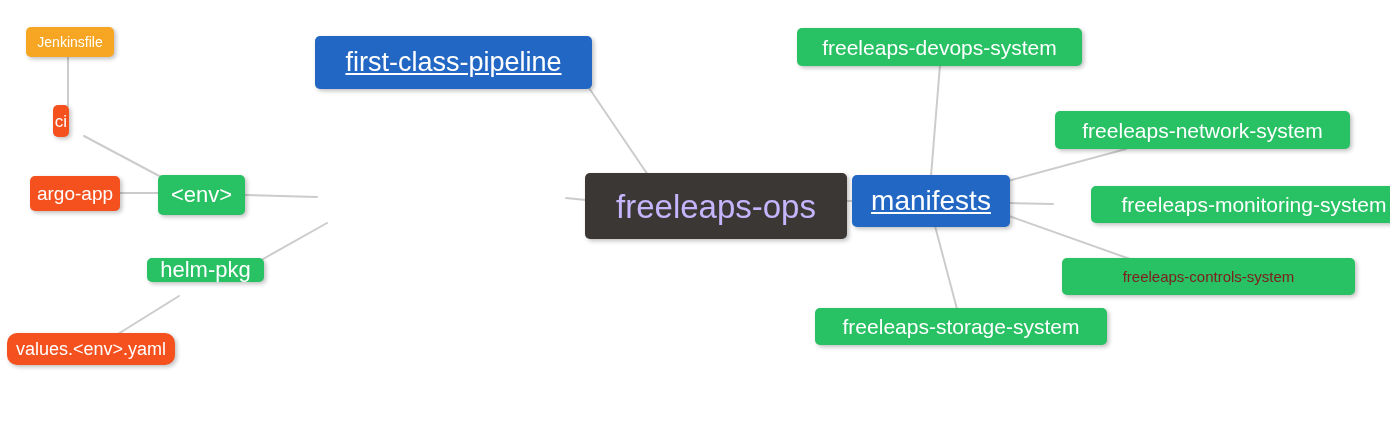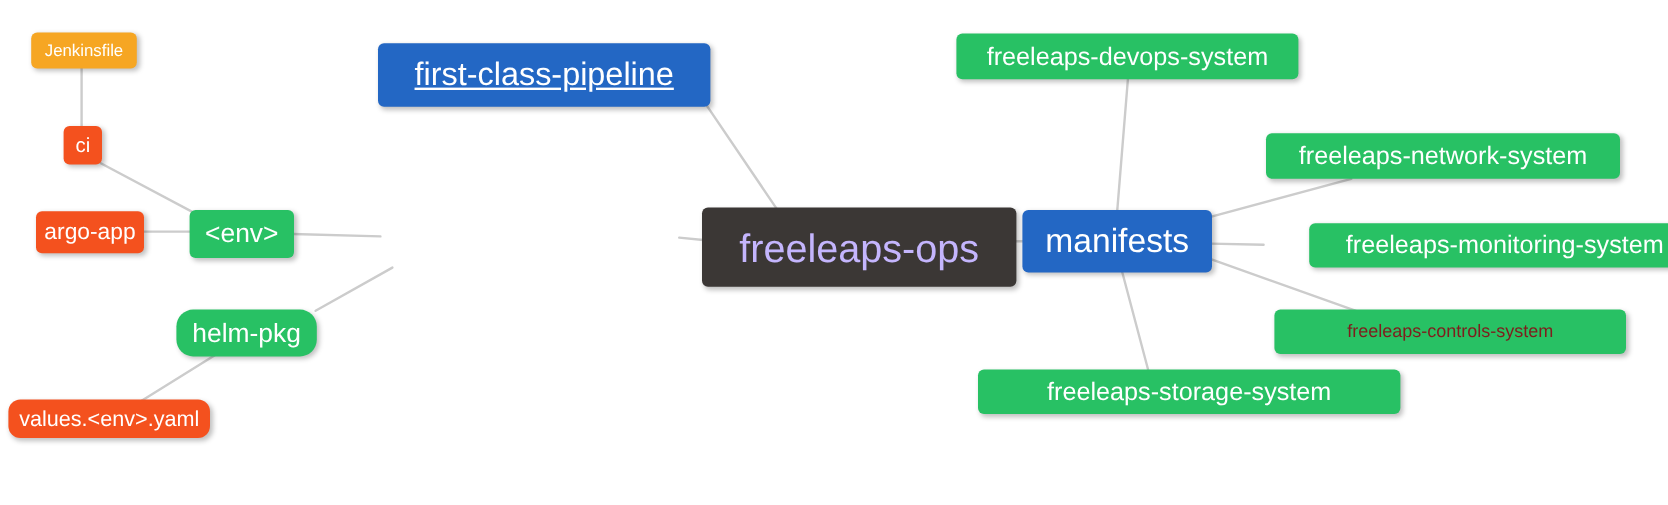--- a/index.html
+++ b/index.html
@@ -52,26 +52,26 @@
       <line x1="589" y1="88" x2="650" y2="178" stroke="#cccccc" stroke-width="2" stroke-linecap="round"></line>
       <line x1="846" y1="201" x2="853" y2="201" stroke="#cccccc" stroke-width="2" stroke-linecap="round"></line>
       <line x1="940" y1="65" x2="931" y2="176" stroke="#cccccc" stroke-width="2" stroke-linecap="round"></line>
       <line x1="1008" y1="181" x2="1126" y2="149" stroke="#cccccc" stroke-width="2" stroke-linecap="round"></line>
       <line x1="1009" y1="203" x2="1053" y2="204" stroke="#cccccc" stroke-width="2" stroke-linecap="round"></line>
       <line x1="1009" y1="216" x2="1130" y2="259" stroke="#cccccc" stroke-width="2" stroke-linecap="round"></line>
       <line x1="935" y1="226" x2="957" y2="309" stroke="#cccccc" stroke-width="2" stroke-linecap="round"></line>
     </svg>
 
 <div class="node" style="left: 26px; top: 27px; width: 88px; height: 30px; background: rgb(246, 166, 35); font-size: 14px; color: rgb(255, 255, 255);">Jenkinsfile</div>
-    <div class="node" style="left: 53px; top: 105px; width: 32px; height: 32px; background: rgb(244, 81, 30); font-size: 17px; color: rgb(255, 255, 255);">ci</div>
+    <div class="node" style="left: 53px; top: 105px; width: 16px; height: 32px; background: rgb(244, 81, 30); font-size: 17px; color: rgb(255, 255, 255);">ci</div>
     <div class="node" style="left: 30px; top: 176px; width: 90px; height: 35px; background: rgb(244, 81, 30); font-size: 19px; color: rgb(255, 255, 255);">argo-app</div>
     <div class="node" style="left: 158px; top: 175px; width: 87px; height: 40px; background: rgb(40, 193, 100); font-size: 22px; color: rgb(255, 255, 255);">&lt;env&gt;</div>
-    <div class="node" style="left: 147px; top: 258px; width: 117px; height: 39px; background: rgb(40, 193, 100); font-size: 22px; color: rgb(255, 255, 255); border-radius: 14px;">helm-pkg</div>
+    <div class="node" style="left: 147px; top: 258px; width: 117px; height: 24px; background: rgb(40, 193, 100); font-size: 22px; color: rgb(255, 255, 255);">helm-pkg</div>
     <div class="node" style="left: 7px; top: 333px; width: 168px; height: 32px; background: rgb(244, 81, 30); font-size: 18px; color: rgb(255, 255, 255); border-radius: 10px;">values.&lt;env&gt;.yaml</div>
     <div class="node" style="left: 315px; top: 36px; width: 277px; height: 53px; background: rgb(35, 103, 196); font-size: 27px; color: rgb(255, 255, 255); text-decoration: underline;">first-class-pipeline</div>
     <div class="node" style="left: 585px; top: 173px; width: 262px; height: 66px; background: rgb(59, 55, 53); font-size: 33px; color: #c4b5fd;">freeleaps-ops</div>
-    <div class="node" style="left: 852px; top: 175px; width: 158px; height: 52px; background: rgb(35, 103, 196); font-size: 28px; color: rgb(255, 255, 255);">manifests</div>
+    <div class="node" style="left: 852px; top: 175px; width: 158px; height: 52px; background: rgb(35, 103, 196); font-size: 28px; color: rgb(255, 255, 255); text-decoration: underline;">manifests</div>
     <div class="node" style="left: 797px; top: 28px; width: 285px; height: 38px; background: rgb(40, 193, 100); font-size: 21px; color: rgb(255, 255, 255);">freeleaps-devops-system</div>
     <div class="node" style="left: 1055px; top: 111px; width: 295px; height: 38px; background: rgb(40, 193, 100); font-size: 21px; color: rgb(255, 255, 255);">freeleaps-network-system</div>
     <div class="node" style="left: 1052px; top: 186px; width: 326px; height: 37px; background: rgb(40, 193, 100); font-size: 21px; color: rgb(255, 255, 255); margin-left: 39px;">freeleaps-monitoring-system</div>
     <div class="node" style="left: 1062px; top: 258px; width: 293px; height: 37px; background: rgb(40, 193, 100); font-size: 15px; color: #7f1d1d;">freeleaps-controls-system</div>
-    <div class="node" style="left: 815px; top: 308px; width: 352px; height: 37px; background: rgb(40, 193, 100); font-size: 21px; color: rgb(255, 255, 255);">freeleaps-storage-system</div>
+    <div class="node" style="left: 815px; top: 308px; width: 292px; height: 37px; background: rgb(40, 193, 100); font-size: 21px; color: rgb(255, 255, 255);">freeleaps-storage-system</div>
   </div>
 
 </body></html>

